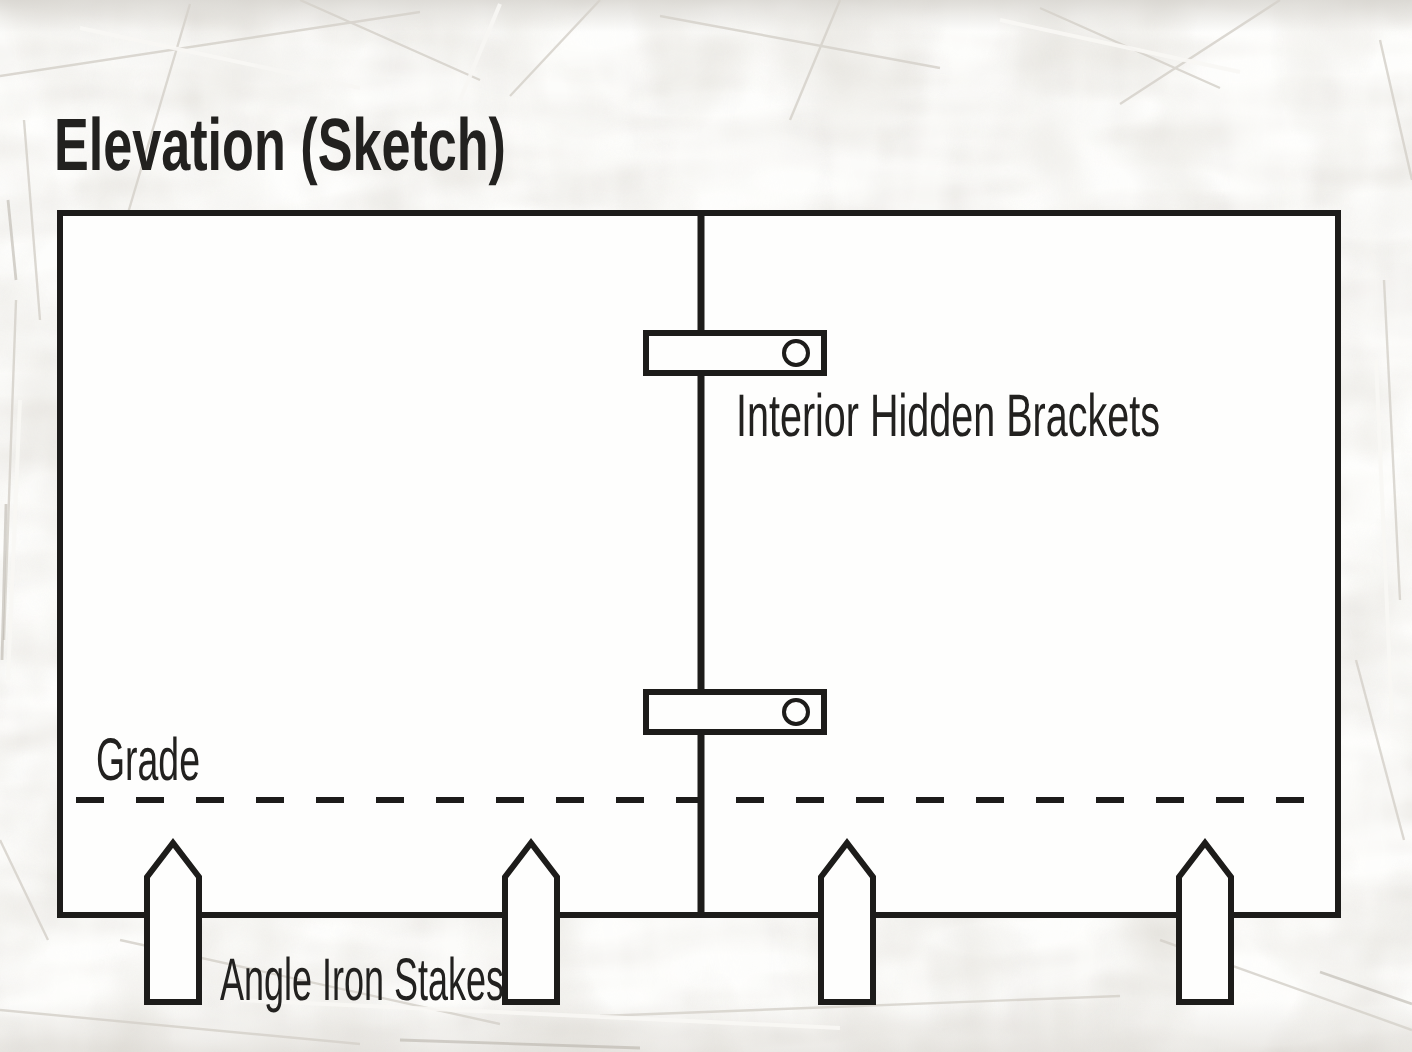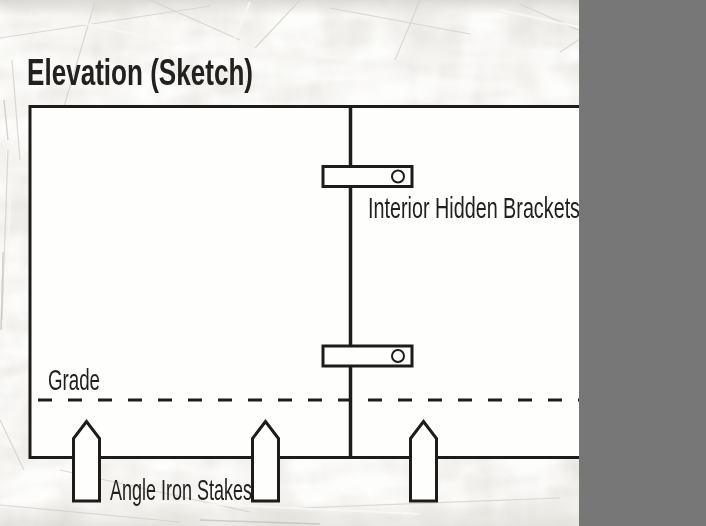--- a/index.html
+++ b/index.html
@@ -1,19 +1,19 @@
 <!DOCTYPE html>
 <html><head>
 <meta charset="utf-8">
 <style>
   html, body { margin: 0; padding: 0; }
   body { background: #777; }
   .canvas {
     position: relative;
-    width: 579px;
+    width: 706px;
     height: 526px;
     overflow: hidden;
     background: #8b5cf6;
   }
   .canvas svg {
     position: absolute;
     left: 0; top: 0;
     width: 706px; height: 526px;
     display: block;
   }

